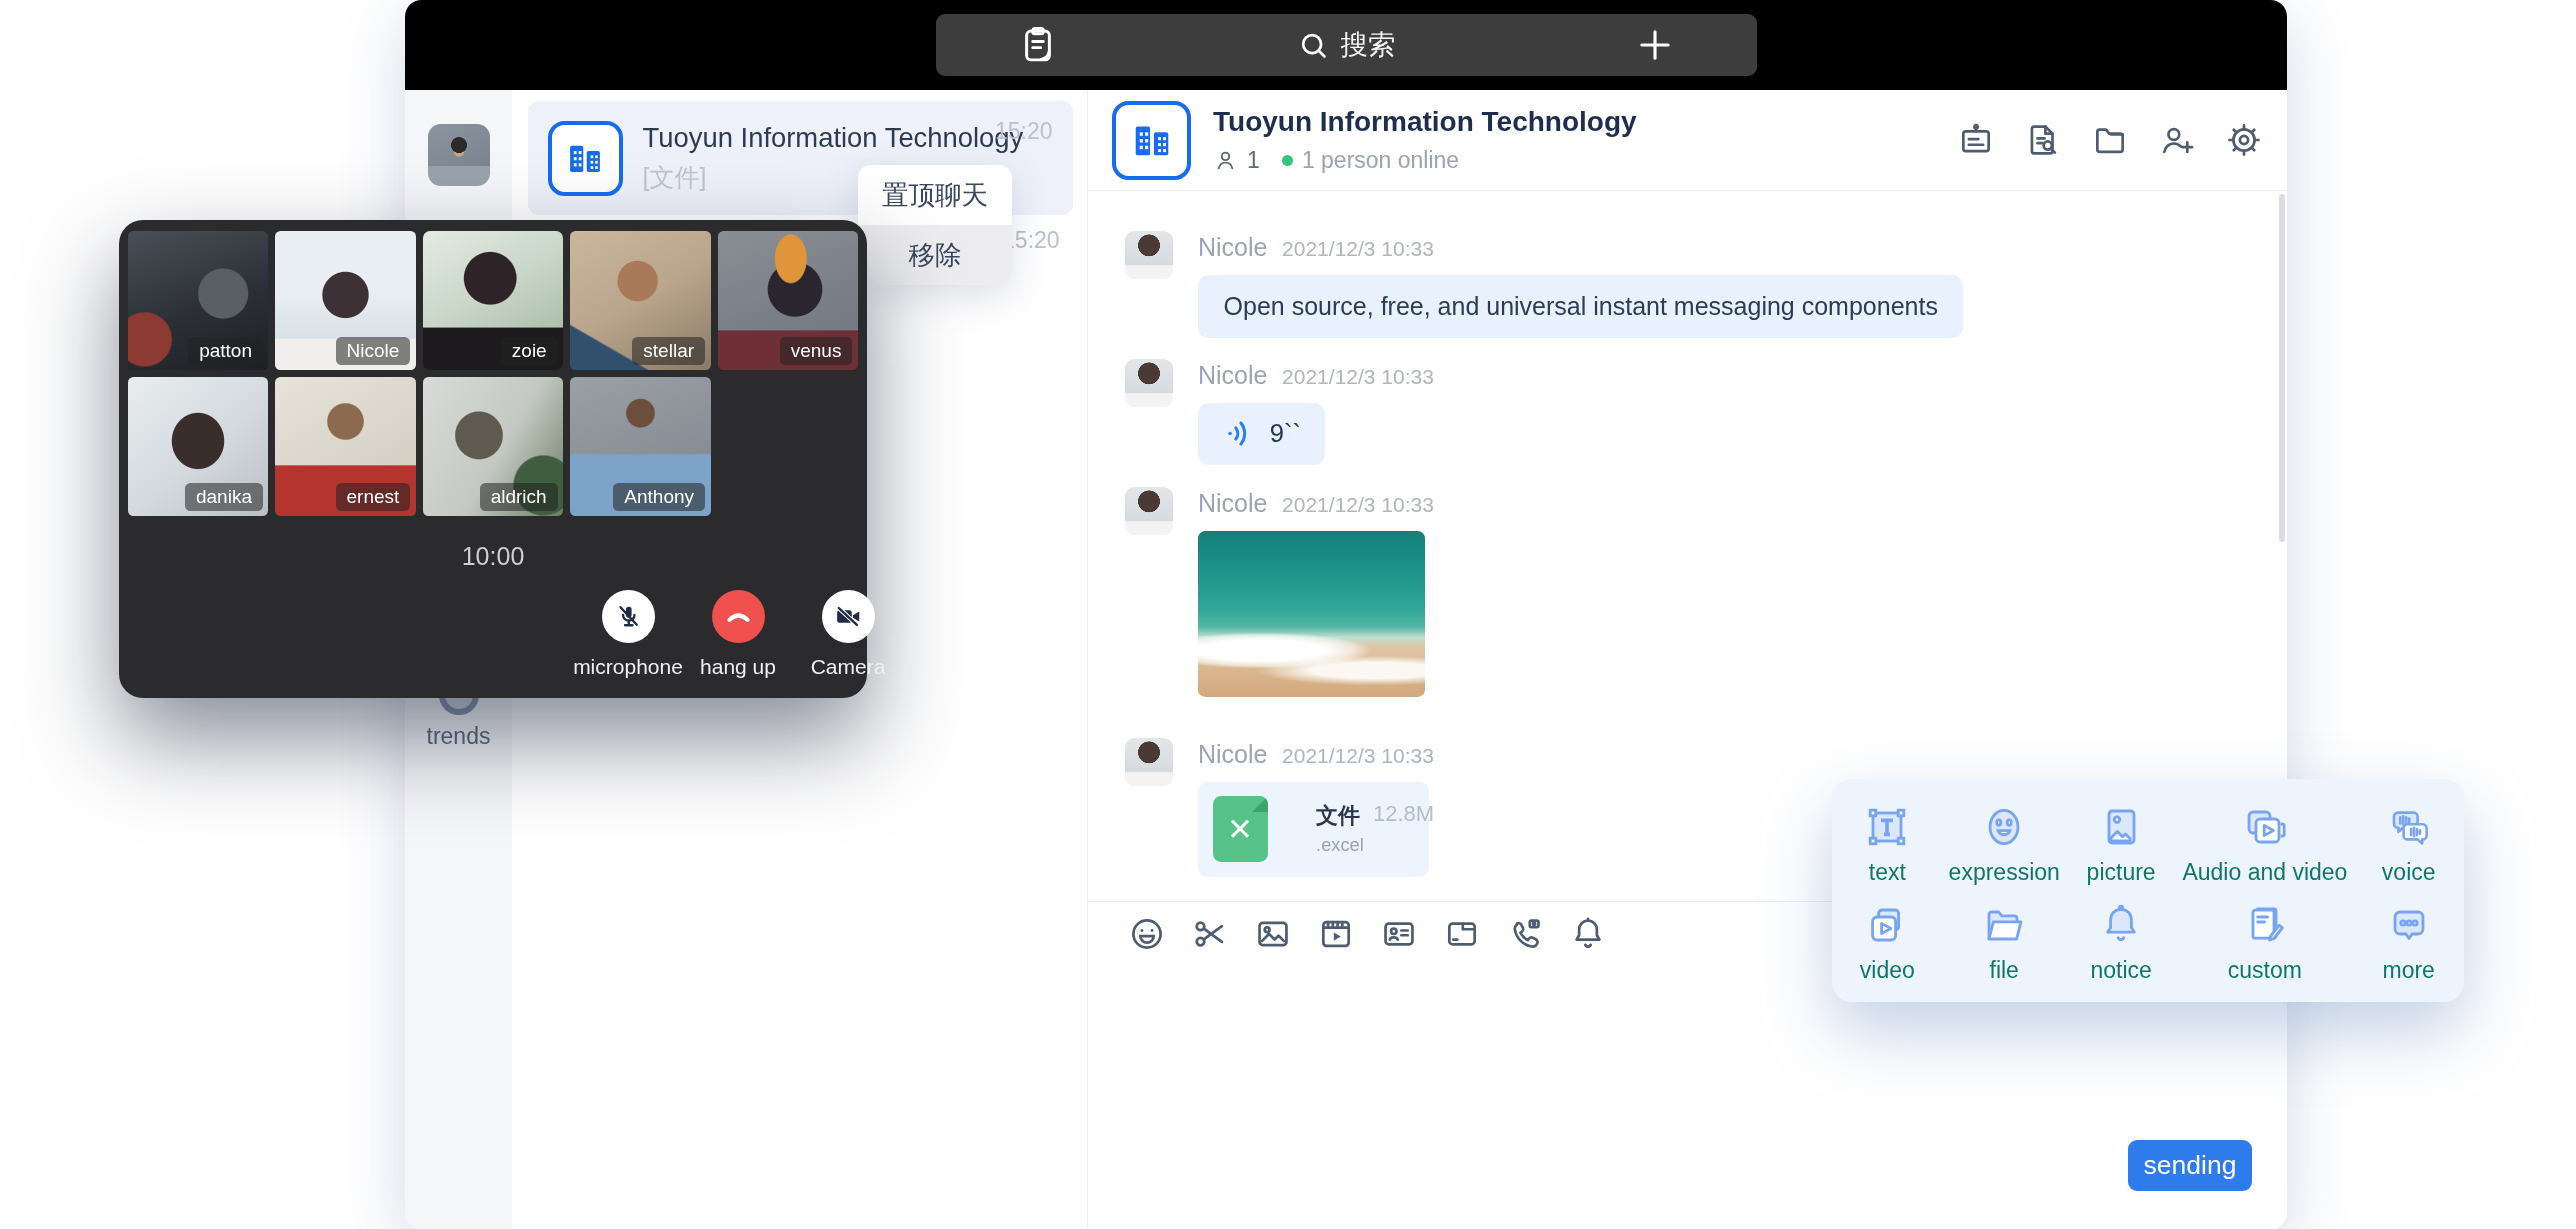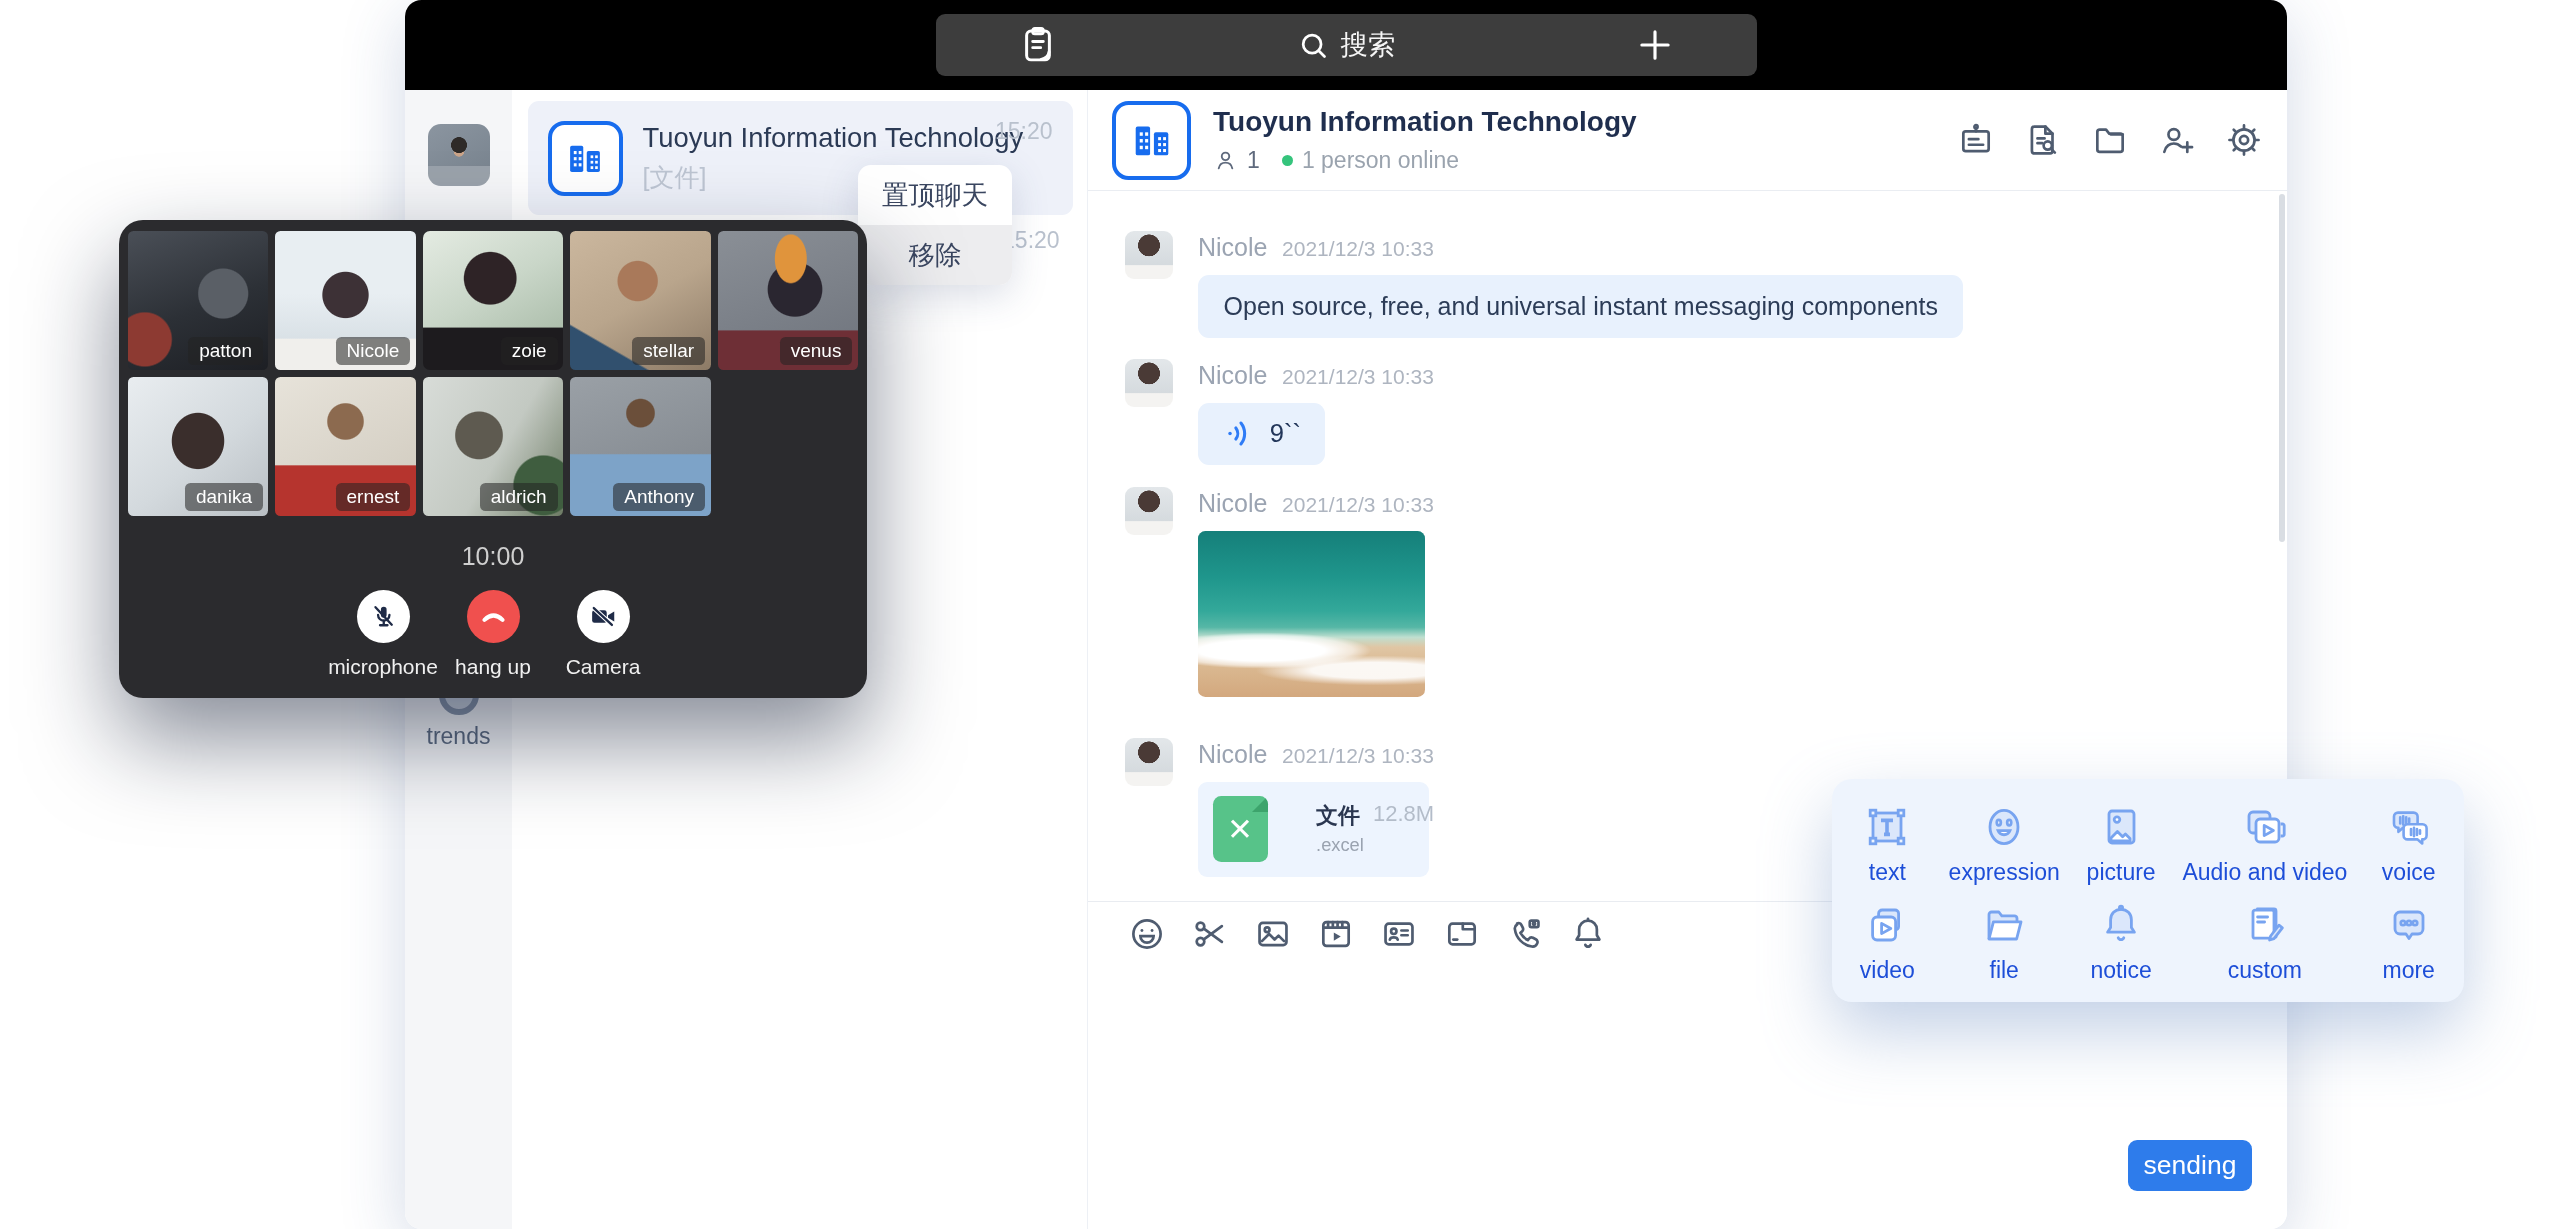--- a/index.html
+++ b/index.html
@@ -52,21 +52,21 @@
 
   
   .call{position:absolute;left:119px;top:220px;width:748px;height:478px;background:#2b2b2e;border-radius:24px;
         box-shadow:0 41px 91px rgba(15,25,50,.5);z-index:40;}
   .tiles{position:absolute;left:9.1px;top:11px;right:9.1px;display:grid;grid-template-columns:repeat(5,1fr);
          grid-auto-rows:139px;gap:7px;}
   .tile{border-radius:5.5px;position:relative;overflow:hidden;background:#444;}
   .tile-name{position:absolute;right:5.5px;bottom:5.5px;background:rgba(35,35,35,.55);color:#fff;
              font-size:19px;padding:2.7px 11px;border-radius:5.5px;}
   .call-timer{position:absolute;top:322px;width:100%;text-align:center;color:#cfcfcf;font-size:25px;}
-  .call-controls{position:absolute;top:370px;width:100%;display:flex;justify-content:center;}
+  .call-controls{position:absolute;top:370px;width:100%;display:flex;justify-content:flex-end;margin-left:36px;}
   .ctrl{width:110px;display:flex;flex-direction:column;align-items:center;gap:12px;}
   .ctrl-btn{width:53px;height:53px;border-radius:50%;display:flex;align-items:center;justify-content:center;border:none;padding:0;}
   .ctrl-btn.white{background:#fff;color:#1f2b47;}
   .ctrl-btn.red{background:#f0504e;color:#fff;}
   .ctrl-label{color:#f0f0f0;font-size:21px;white-space:nowrap;}
 
   
   .p1{background:radial-gradient(circle at 68% 45%,#5a5f66 0 20%,transparent 21%),radial-gradient(circle at 12% 78%,#8d3a32 0 16%,transparent 17%),linear-gradient(160deg,#4a4f57 0%,#2c3036 55%,#1d1f24 100%);}
   .p2{background:radial-gradient(circle at 50% 46%,#3d3136 0 22%,transparent 23%),linear-gradient(0deg,#f0efec 0 22%,transparent 23%),linear-gradient(180deg,#e8eef2 0 45%,#cfd8de 100%);}
   .p3{background:radial-gradient(circle at 48% 34%,#2e2326 0 22%,transparent 23%),linear-gradient(0deg,#1d1b1e 0 30%,transparent 31%),linear-gradient(150deg,#e4ebe2 0%,#c9d6c8 45%,#9fb39e 100%);border-radius:7px;}
@@ -127,21 +127,21 @@
   .tb-btn{background:none;border:none;padding:0;color:#4f5c70;display:flex;}
 
   .send-btn{position:absolute;right:35px;bottom:38px;width:124px;height:51px;border-radius:9.1px;background:#2e7ceb;
             color:#fff;font-size:26.5px;display:flex;align-items:center;justify-content:center;border:none;}
 
   
   .panel{position:absolute;left:1832px;top:779px;width:632px;height:223px;background:#eef4fd;border-radius:20px;
          box-shadow:0 29px 69px rgba(120,150,200,.45);z-index:50;display:grid;
          grid-template-columns:repeat(5,1fr);grid-template-rows:1fr 1fr;padding:16.5px 0 11px;box-sizing:border-box;}
   .panel-item{display:flex;flex-direction:column;align-items:center;justify-content:center;gap:8.2px;
-              color:#1d4ed8;font-size:23px;background:none;border:none;}
+              color:#0f766e;font-size:23px;background:none;border:none;}
   .panel-lbl{white-space:nowrap;}
 </style>
 </head>
 <body>
 
 <div class="stage">
 
   <div class="app">
 
     <div class="topbar">

